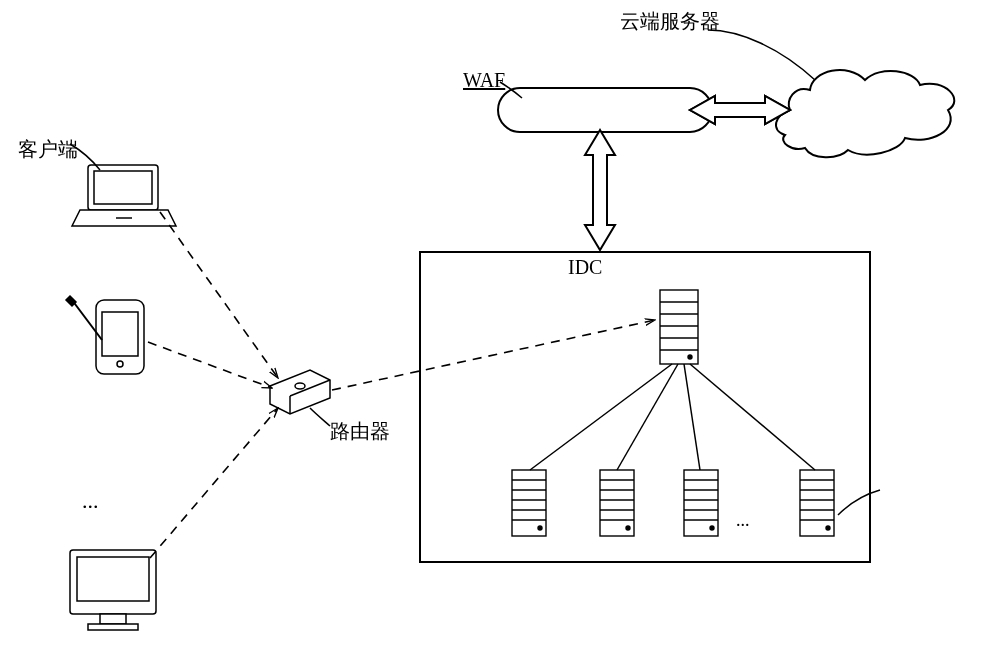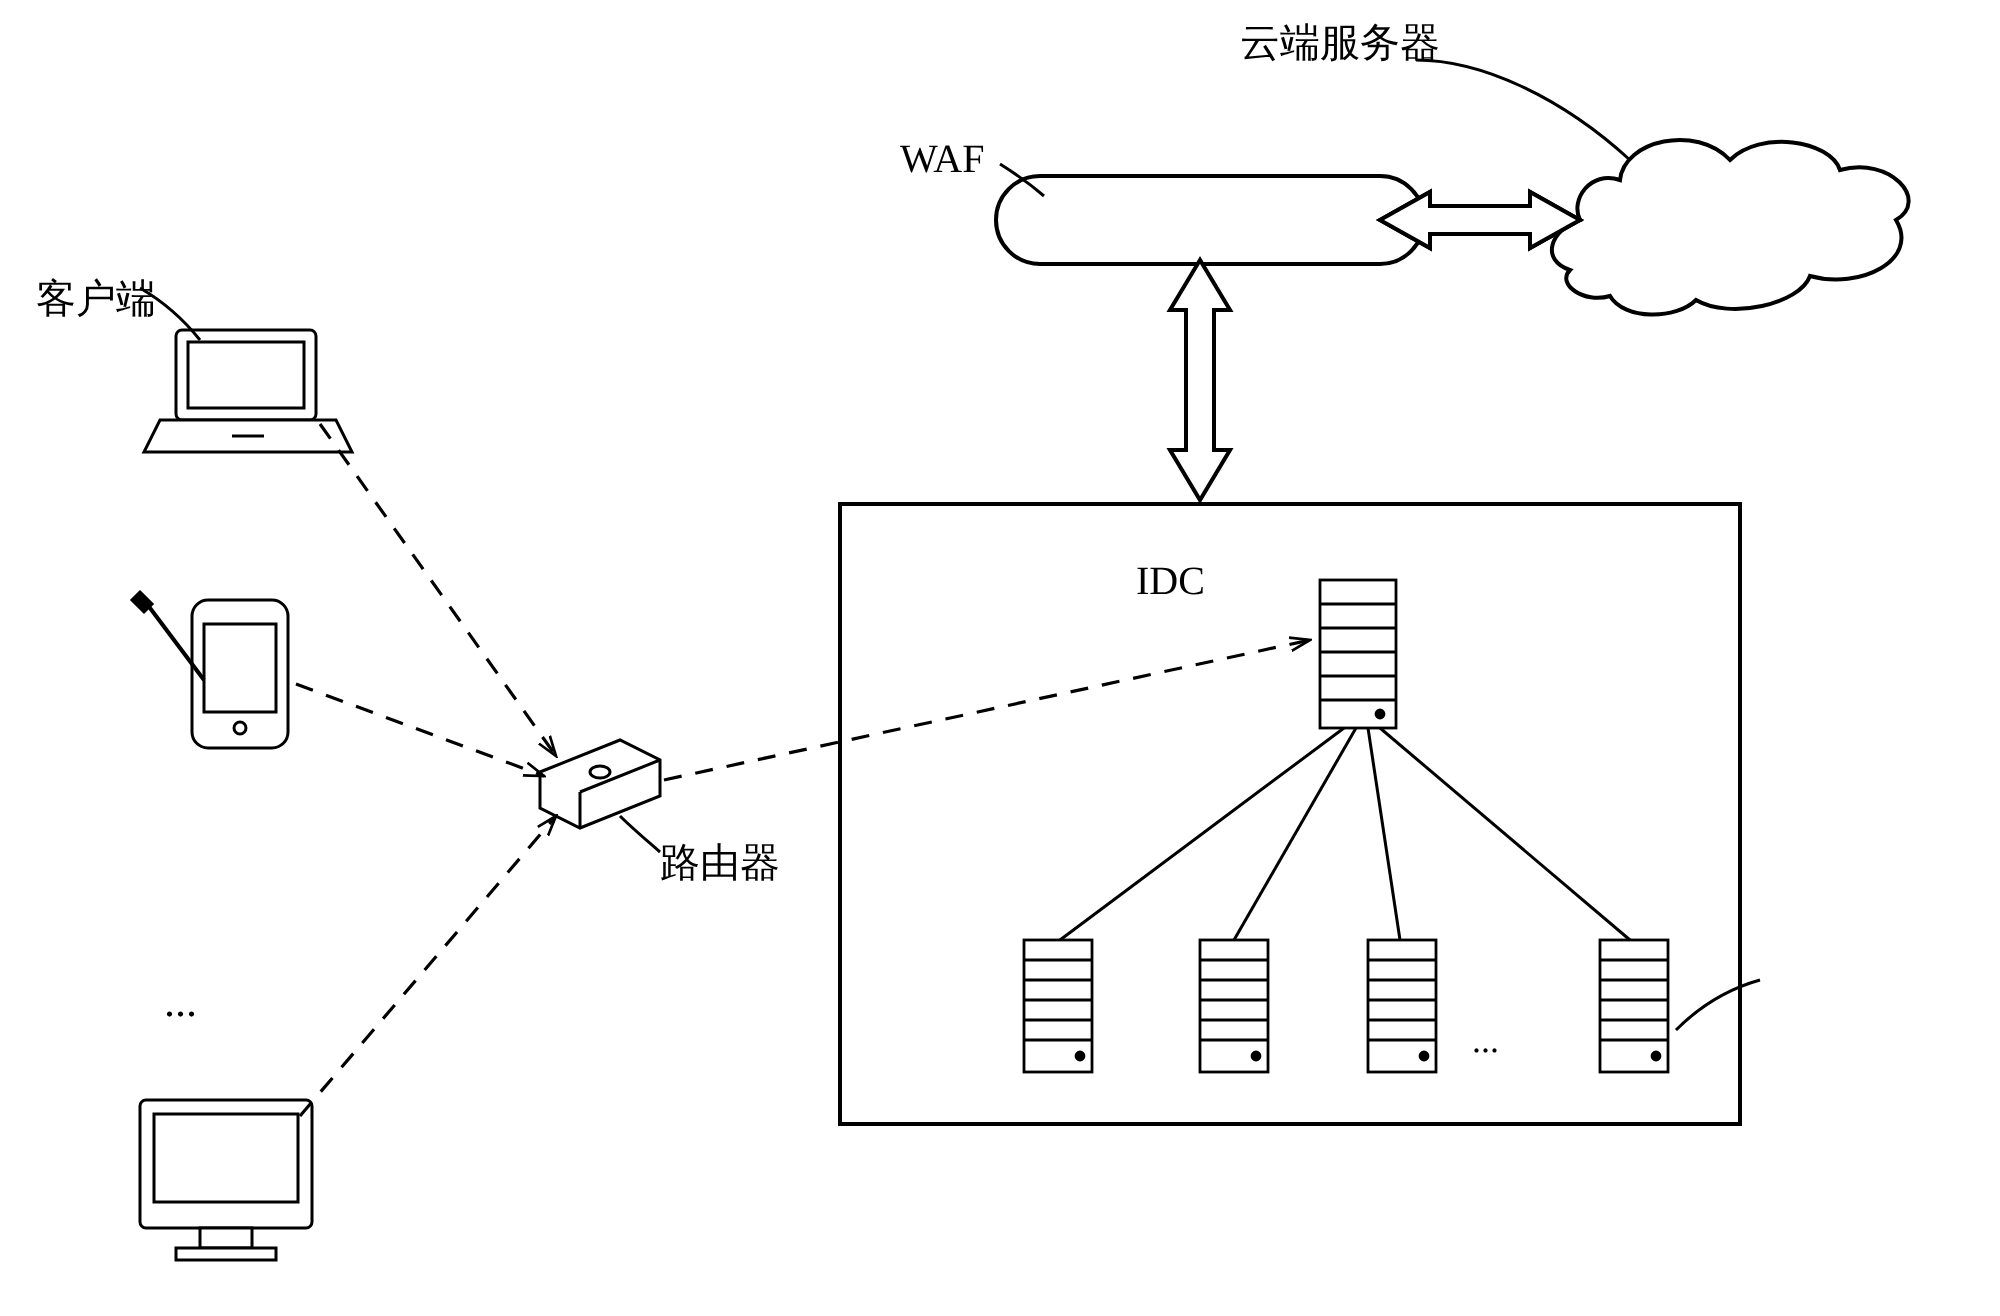--- a/index.html
+++ b/index.html
@@ -26,24 +26,24 @@
     left: 0;
     top: 0;
   }
 </style>
 </head>
 <body>
 
 <div class="stage">
 
   <div class="label" style="left:620px; top:8px;">云端服务器</div>
-  <div class="label" style="left:450px; top:69px;">WAF</div>
+  <div class="label" style="left:463px; top:69px;text-decoration:underline;">WAF</div>
   <div class="label" style="left:18px;  top:136px;">客户端</div>
   <div class="label" style="left:330px; top:418px;font-family:Liberation Mono, monospace;">路由器</div>
-  <div class="label" style="left:568px; top:280px;">IDC</div>
+  <div class="label" style="left:568px; top:256px;">IDC</div>
   <div class="label" style="left:82px;  top:488px; font-size:22px;">...</div>
   <div class="label" style="left:736px; top:510px; font-size:18px;">...</div>
 
   <svg width="1000" height="658">
 
     <defs>
       <marker id="dashArrow" viewBox="0 0 10 10" refX="9" refY="5" markerWidth="7" markerHeight="7" orient="auto">
         <path d="M0,2 L9,5 L0,8" fill="none" stroke="#000" stroke-width="1.2"></path>
       </marker>
     </defs>

